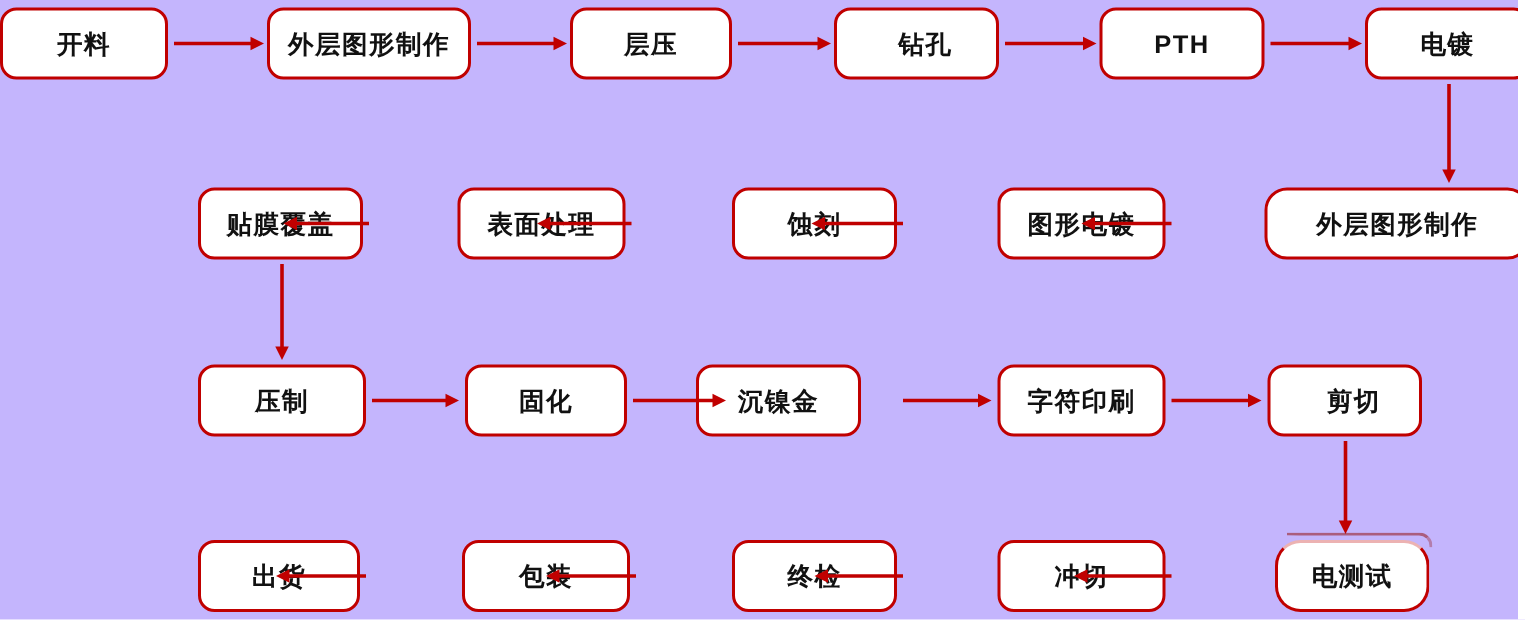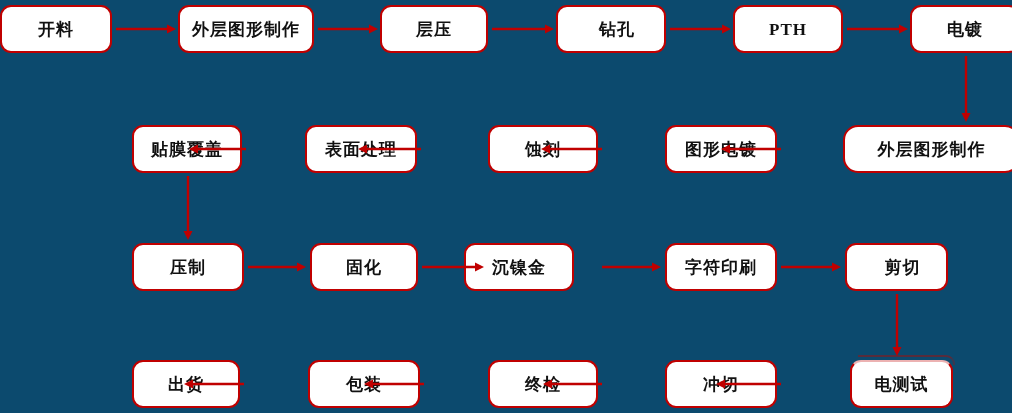--- a/index.html
+++ b/index.html
@@ -4,42 +4,43 @@
 <style>
   html, body {
     margin: 0;
     padding: 0;
     background: #ffffff;
   }
   #canvas {
     position: relative;
     width: 1012px;
     height: 413px;
-    background: #0c4a6e;
+    background: #c4b5fd;
     overflow: hidden;
-    font-family: Liberation Serif, serif;
+    font-family: Liberation Sans, sans-serif;
   }
   .node {
     position: absolute;
     box-sizing: border-box;
     border: 2px solid #C00000;
     border-radius: 11px;
     background: #ffffff;
     color: #111111;
     font-size: 17px;
     font-weight: 600;
     letter-spacing: 1px;
     display: flex;
     align-items: center;
     justify-content: center;
     line-height: 1;
     white-space: nowrap;
   }
   .node.ghosted {
     border-top-color: rgba(192,0,0,0.30);
+    border-radius: 17px;
   }
   .node.ghosted::before {
     content: "";
     position: absolute;
     left: 6px;
     right: -4px;
     top: -7px;
     height: 8px;
     border-top: 2px solid rgba(150,20,20,0.55);
     border-right: 2px solid rgba(150,20,20,0.35);

